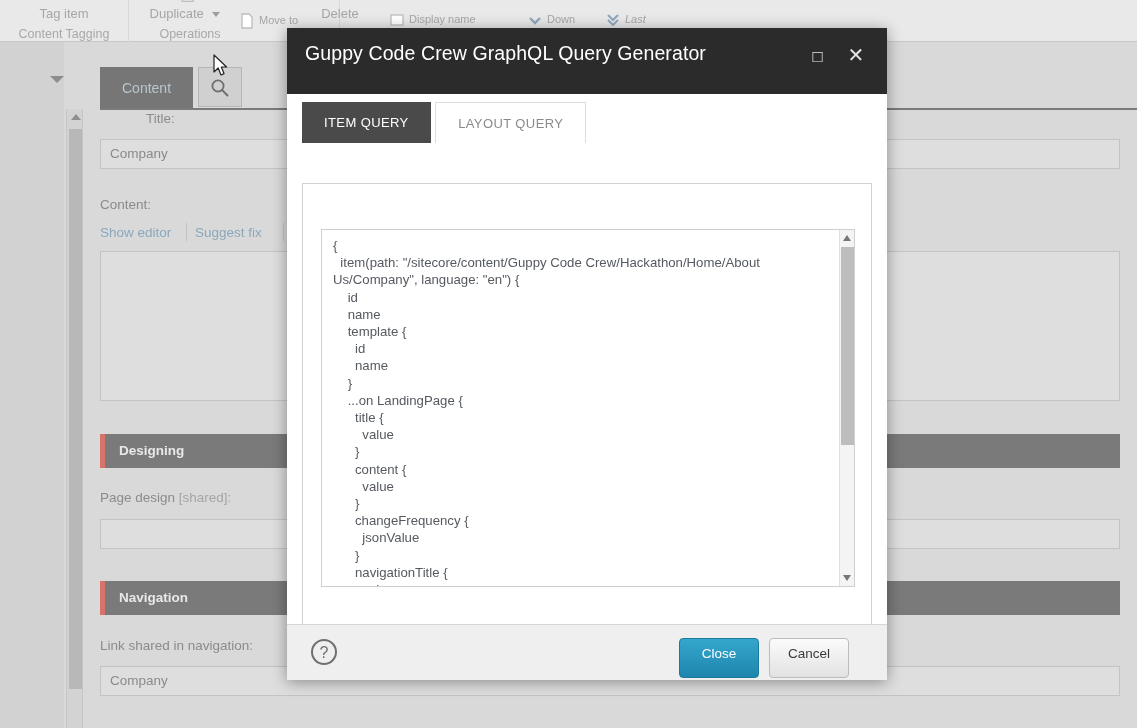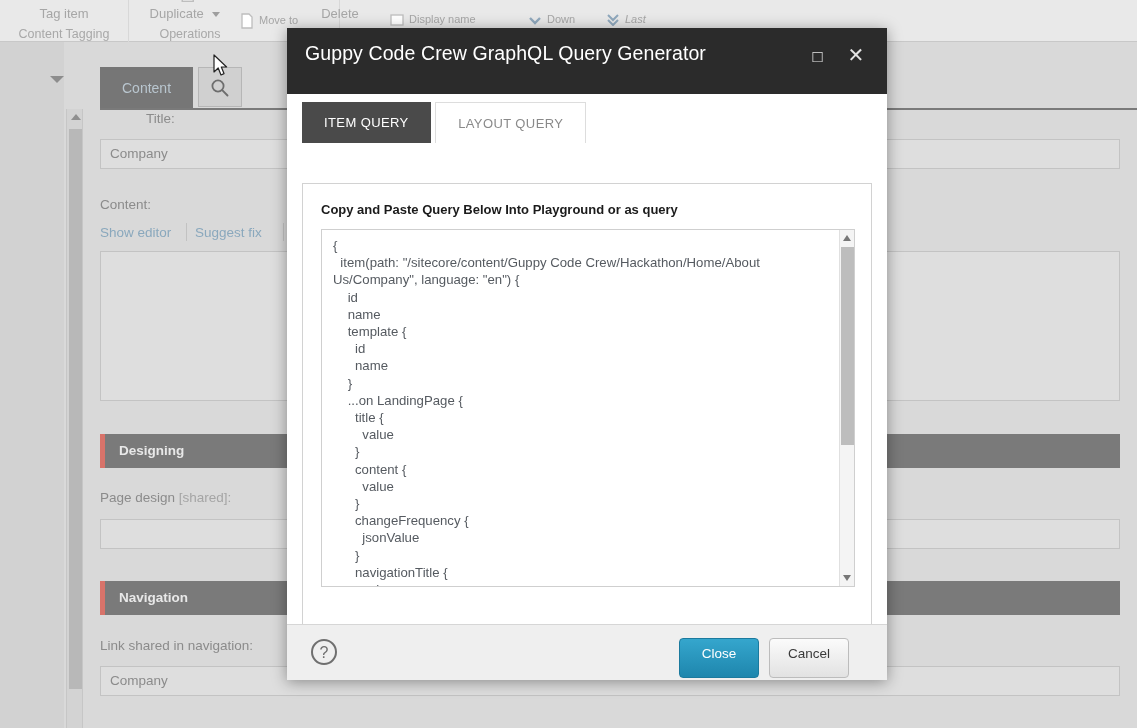--- a/index.html
+++ b/index.html
@@ -329,21 +329,20 @@
         <span class="mh-btn" style="font-size:20px;">✕</span>
       </div>
     </div>
 
     <div class="tabbar">
       <div class="mtab active">ITEM QUERY</div>
       <div class="mtab inactive">LAYOUT QUERY</div>
     </div>
 
     <div class="panel">
-      <div class="panel-label">Copy and Paste Query Below Into Playground or as query</div>
 
       <div class="qbox">
         <div class="qtext">{
   item(path: "/sitecore/content/Guppy Code Crew/Hackathon/Home/About Us/Company", language: "en") {
     id
     name
     template {
       id
       name
     }

